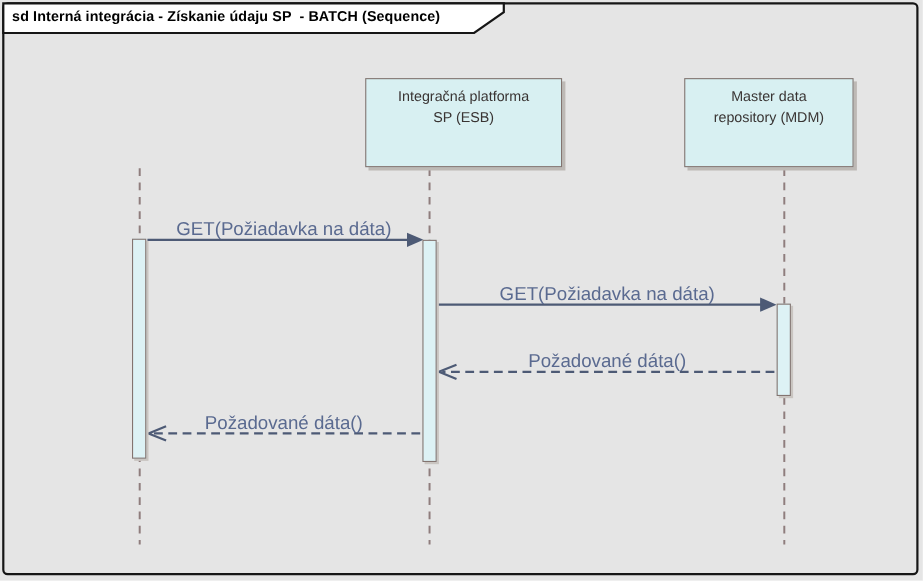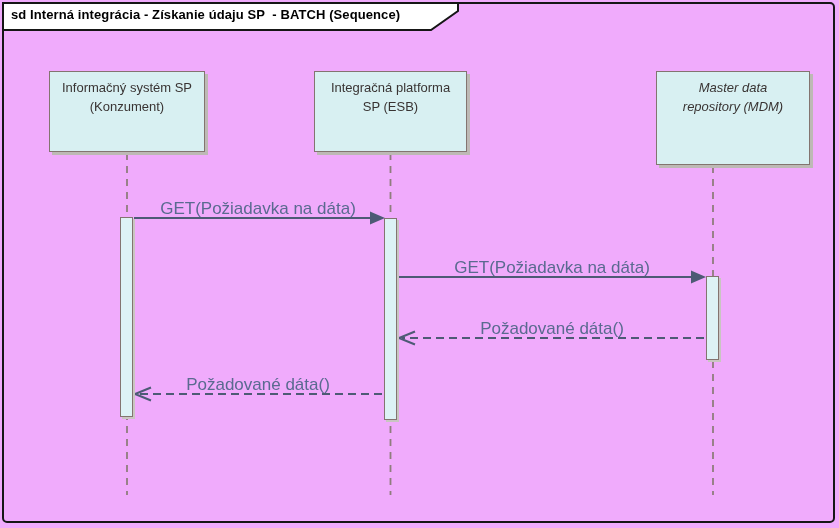--- a/index.html
+++ b/index.html
@@ -1,20 +1,20 @@
 <!DOCTYPE html>
 <html><head>
 <meta charset="utf-8">
 <style>
   html, body { margin: 0; padding: 0; background: #ffffff; }
   #canvas {
     position: relative;
     width: 839px;
     height: 528px;
-    background: #f0abfc;
+    background: #e5e5e5;
     font-family: "Liberation Sans", sans-serif;
     overflow: hidden;
   }
   
   .frame {
     position: absolute;
     left: 2px; top: 2px;
     width: 829px; height: 517px;
     border: 2px solid #161616;
     border-radius: 5px;
@@ -90,25 +90,23 @@
     <line x1="398" y1="277" x2="693" y2="277" stroke="#4d5a75" stroke-width="2"></line>
     <polygon points="706,277 691,270.5 691,283.5" fill="#4d5a75"></polygon>
 
     <line x1="704" y1="338" x2="402" y2="338" stroke="#4d5a75" stroke-width="2" stroke-dasharray="8 5"></line>
     <polyline points="415,331.5 399,338 415,344.5" fill="none" stroke="#4d5a75" stroke-width="2"></polyline>
 
     <line x1="382" y1="394" x2="138" y2="394" stroke="#4d5a75" stroke-width="2" stroke-dasharray="8 5"></line>
     <polyline points="151,387.5 135,394 151,400.5" fill="none" stroke="#4d5a75" stroke-width="2"></polyline>
   </svg>
 
-  <div class="lifeline-head" style="left:49px; top:71px; width:156px; height:81px;">Informačný systém SP
-(Konzument)</div>
-  <div class="lifeline-head" style="left:314px; top:71px; width:153px; height:81px;">Integračná platforma
+  <div class="lifeline-head" style="left:332px; top:71px; width:179px; height:81px;">Integračná platforma
 SP (ESB)</div>
-  <div class="lifeline-head" style="left:656px; top:71px; width:154px; height:94px;font-style:italic;">Master data
+  <div class="lifeline-head" style="left:622px; top:71px; width:154px; height:81px;">Master data
 repository (MDM)</div>
 
   <div class="activation" style="left:120px; top:217px; width:13px; height:200px;"></div>
   <div class="activation" style="left:384px; top:218px; width:13px; height:202px;"></div>
   <div class="activation" style="left:706px; top:276px; width:13px; height:84px;"></div>
 
   <div class="msg-label" style="left:258px; top:199px;">GET(Požiadavka na dáta)</div>
   <div class="msg-label" style="left:552px; top:258px;">GET(Požiadavka na dáta)</div>
   <div class="msg-label" style="left:552px; top:319px;">Požadované dáta()</div>
   <div class="msg-label" style="left:258px; top:375px;">Požadované dáta()</div>

